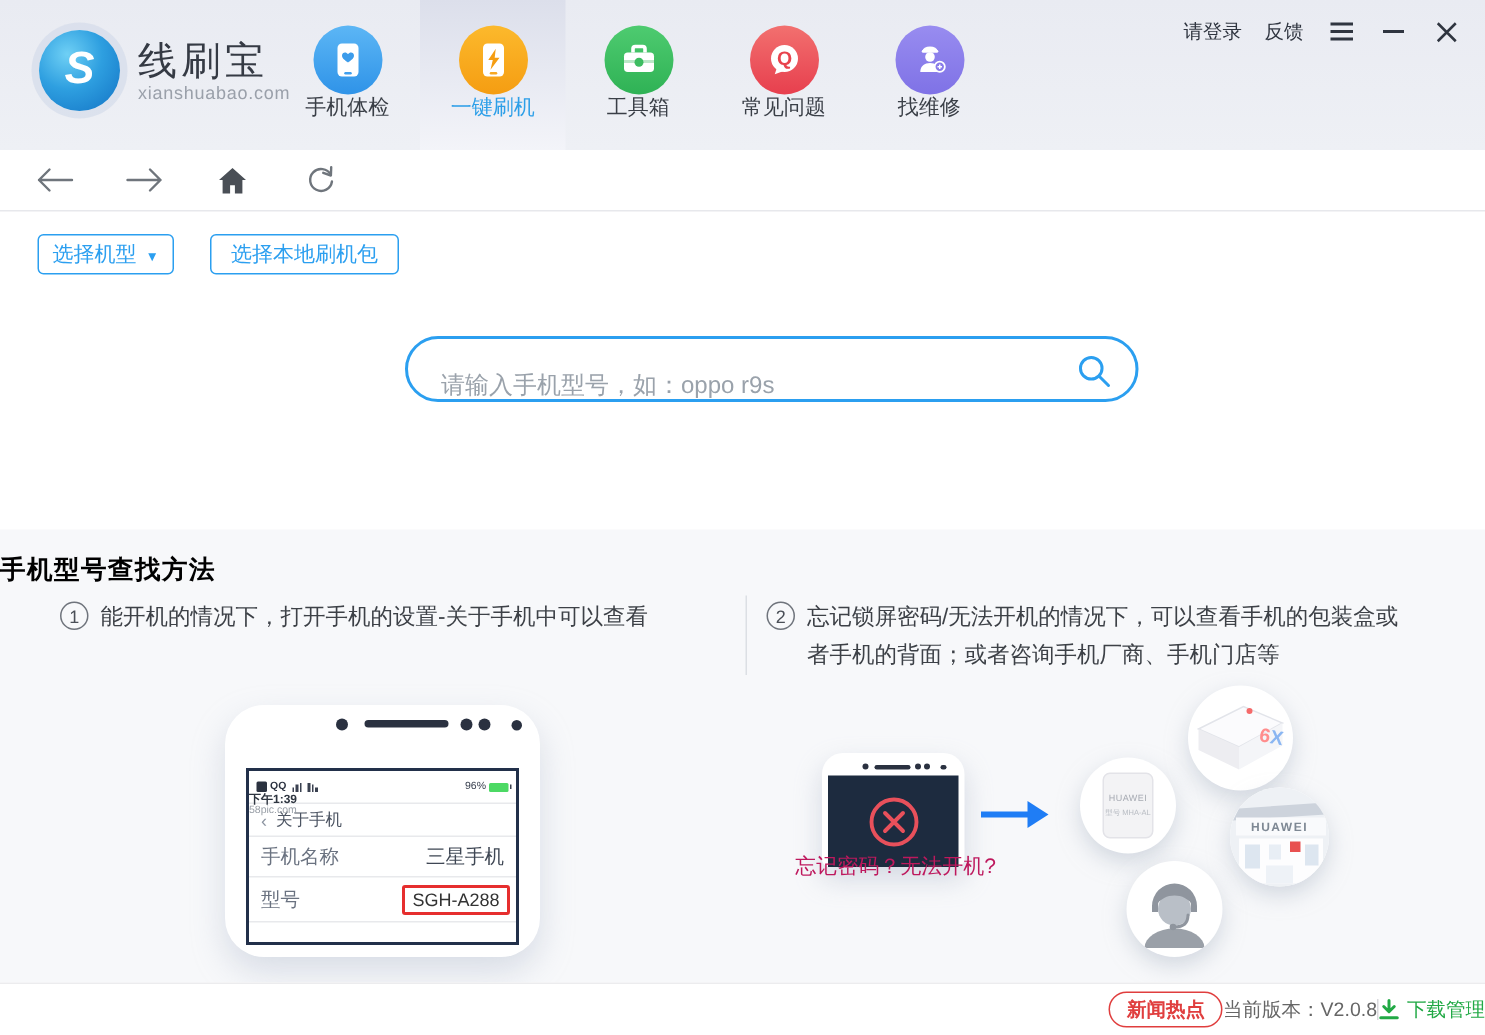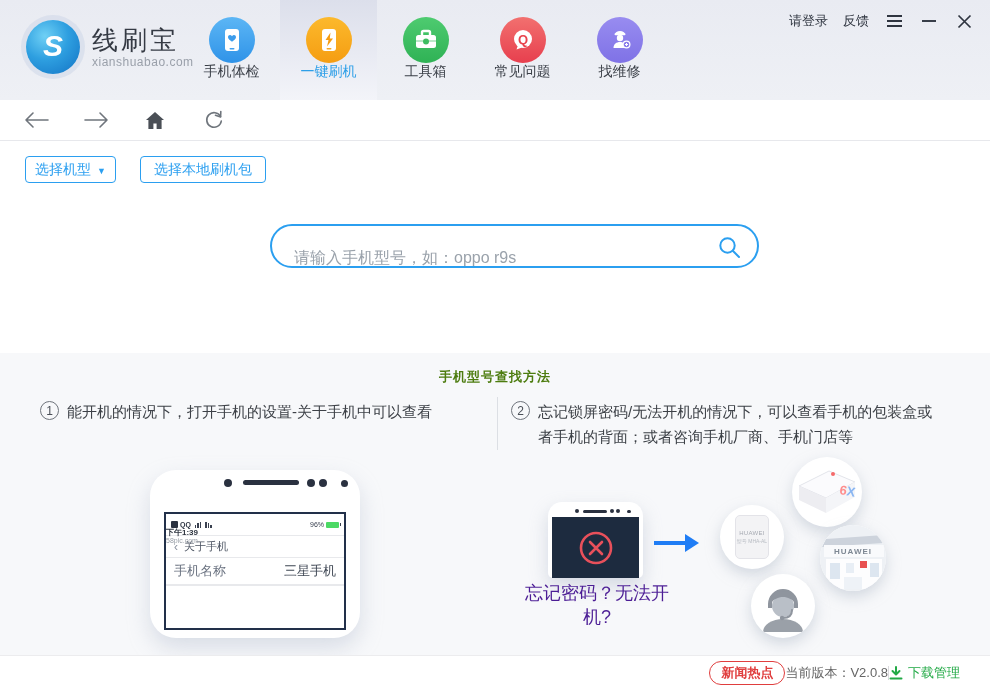--- a/index.html
+++ b/index.html
@@ -52,22 +52,22 @@
   .search-wrap { position:absolute; left:270px; top:224px; width:489px; height:44px;
     border:2px solid #2b9ff0; border-radius:22px; background:#fff; }
   .search-input { position:absolute; left:0; top:0; width:100%; height:100%; border:none; outline:none;
     background:transparent; border-radius:22px; padding:0 52px 0 22px; font-size:16px; color:#333;
     font-family:inherit;margin-top:12px; }
   .search-input::placeholder { color:#9aa2ab; }
   .search-icon { position:absolute; right:16px; top:10px; cursor:pointer; }
 
   
   .guide { position:absolute; left:0; top:353px; width:990px; height:302px; background:#f7f8fa; }
-  .guide-title { position:absolute; left:0; top:15px; width:100%; text-align:center;
-    font-size:13px; font-weight:bold; color:#4d7c0f; letter-spacing:1px; }
+  .guide-title { position:absolute; left:0; top:15px; width:100%; 
+    font-size:17px; font-weight:bold; color:#000000; letter-spacing:1px; }
   .step { position:absolute; top:46px; display:flex; gap:8px; }
   .step-left { left:40px; width:452px; }
   .step-right { left:511px; width:436px; }
   .step-num { flex:0 0 auto; width:19px; height:19px; border:1px solid #6f747c; border-radius:50%;
     font-size:12px; color:#4a4f57; display:flex; align-items:center; justify-content:center; margin-top:2px; }
   .step-text { font-size:15px; color:#3d4147; line-height:25px; }
   .col-divider { position:absolute; left:497px; top:44px; width:1px; height:53px; background:#dcdfe4; }
 
   
   .phone-card { position:absolute; left:150px; top:117px; width:210px; height:168px; background:#fff;
@@ -97,38 +97,38 @@
   .scr-row.model { height:29px; font-size:13px; }
   .scr-label { color:#6a7280; }
   .scr-value { color:#3f4754; }
   .model-box { border:2px solid #e62e2e; border-radius:2px; padding:1px 5px; font-size:12px; color:#333; margin-right:-4px; }
 
   
   .locked-phone { position:absolute; left:548px; top:149px; width:95px; height:76px; background:#fff;
     border-radius:14px 14px 5px 5px; box-shadow:0 8px 18px rgba(170,180,200,.45); }
   .locked-screen { position:absolute; left:4px; right:4px; top:15px; bottom:0; background:#1d2b3f;
     display:flex; align-items:center; justify-content:center; }
-  .locked-caption { position:absolute; left:522px; top:228px; width:150px; text-align:center;
-    font-size:18px; color:#4c1d95; }
+  .locked-caption { position:absolute; left:522px; top:216px; width:150px; text-align:center;
+    font-size:14px; color:#be185d; }
   .flow-arrow { position:absolute; left:654px; top:179px; }
   .bubble { position:absolute; border-radius:50%; background:#fff;
     box-shadow:0 6px 14px rgba(175,185,200,.5); display:flex; align-items:center; justify-content:center; overflow:hidden; }
   .bubble-box   { left:792px; top:104px; width:70px; height:70px; }
   .bubble-back  { left:720px; top:152px; width:64px; height:64px; }
   .bubble-store { left:820px; top:172px; width:66px; height:66px; }
   .bubble-agent { left:751px; top:221px; width:64px; height:64px; }
   .phone-back-chip { width:34px; height:44px; background:#f3f3f5; border:1px solid #e3e3e8; border-radius:5px;
     display:flex; flex-direction:column; align-items:center; justify-content:center; gap:2px; }
   .pbc-l1 { font-size:6px; color:#a6aab2; letter-spacing:.3px; }
   .pbc-l2 { font-size:5px; color:#b8bcc3; }
 
   
   .app-footer { position:absolute; left:0; top:655px; width:990px; height:35px; background:#fff;
     border-top:1px solid #ececee; display:flex; align-items:center; justify-content:flex-end;
-    padding-right:30px; }
+    padding-right:0; }
   .news-badge { border:1px solid #e03e3e; color:#e03e3e; font-size:13px; font-weight:bold;
     border-radius:13px; padding:2px 11px; cursor:pointer; background:#fff; }
   .version-text { font-size:13px; color:#666; }
   .footer-sep { width:1px; height:14px; background:#d9d9dd; }
   .download-link { display:flex; align-items:center; gap:5px; font-size:13px; color:#21a945; cursor:pointer; }
 </style>
 </head>
 <body>
 
 <div class="window">
@@ -314,20 +314,24 @@
         <div class="scr-about">
           <span class="scr-chev">‹</span>
           <span>关于手机</span>
         </div>
         <div class="scr-div"></div>
         <div class="scr-row name">
           <span class="scr-label">手机名称</span>
           <span class="scr-value">三星手机</span>
         </div>
         <div class="scr-div"></div>
+        <div class="scr-row model">
+          <span class="scr-label">型号</span>
+          <span class="model-box">SGH-A288</span>
+        </div>
         <div class="scr-div"></div>
       </div>
     </div>
 
     <div class="locked-phone">
       <span class="bezel-dot" style="left:27px; top:7px; width:4px; height:4px;"></span>
       <span class="bezel-pill" style="left:35px; top:8px; width:24px; height:3px;"></span>
       <span class="bezel-dot" style="left:62px; top:7px; width:4px; height:4px;"></span>
       <span class="bezel-dot" style="left:68px; top:7px; width:4px; height:4px;"></span>
       <span class="bezel-dot" style="left:79px; top:7.5px; width:3.5px; height:3.5px;"></span>

